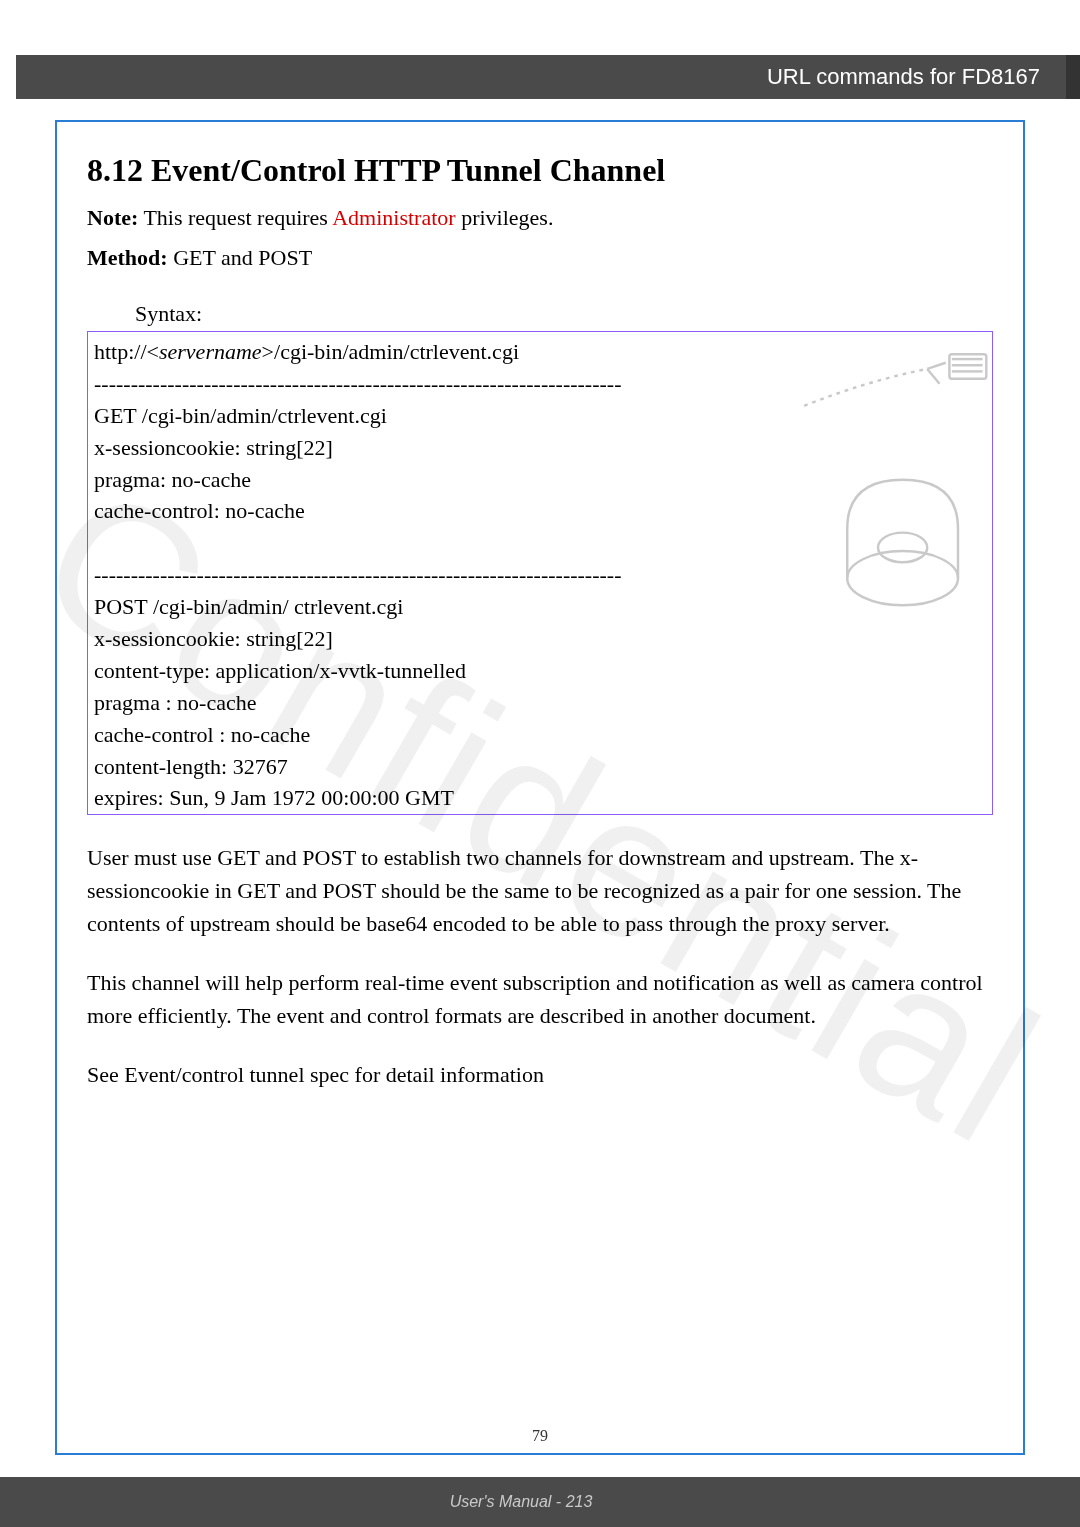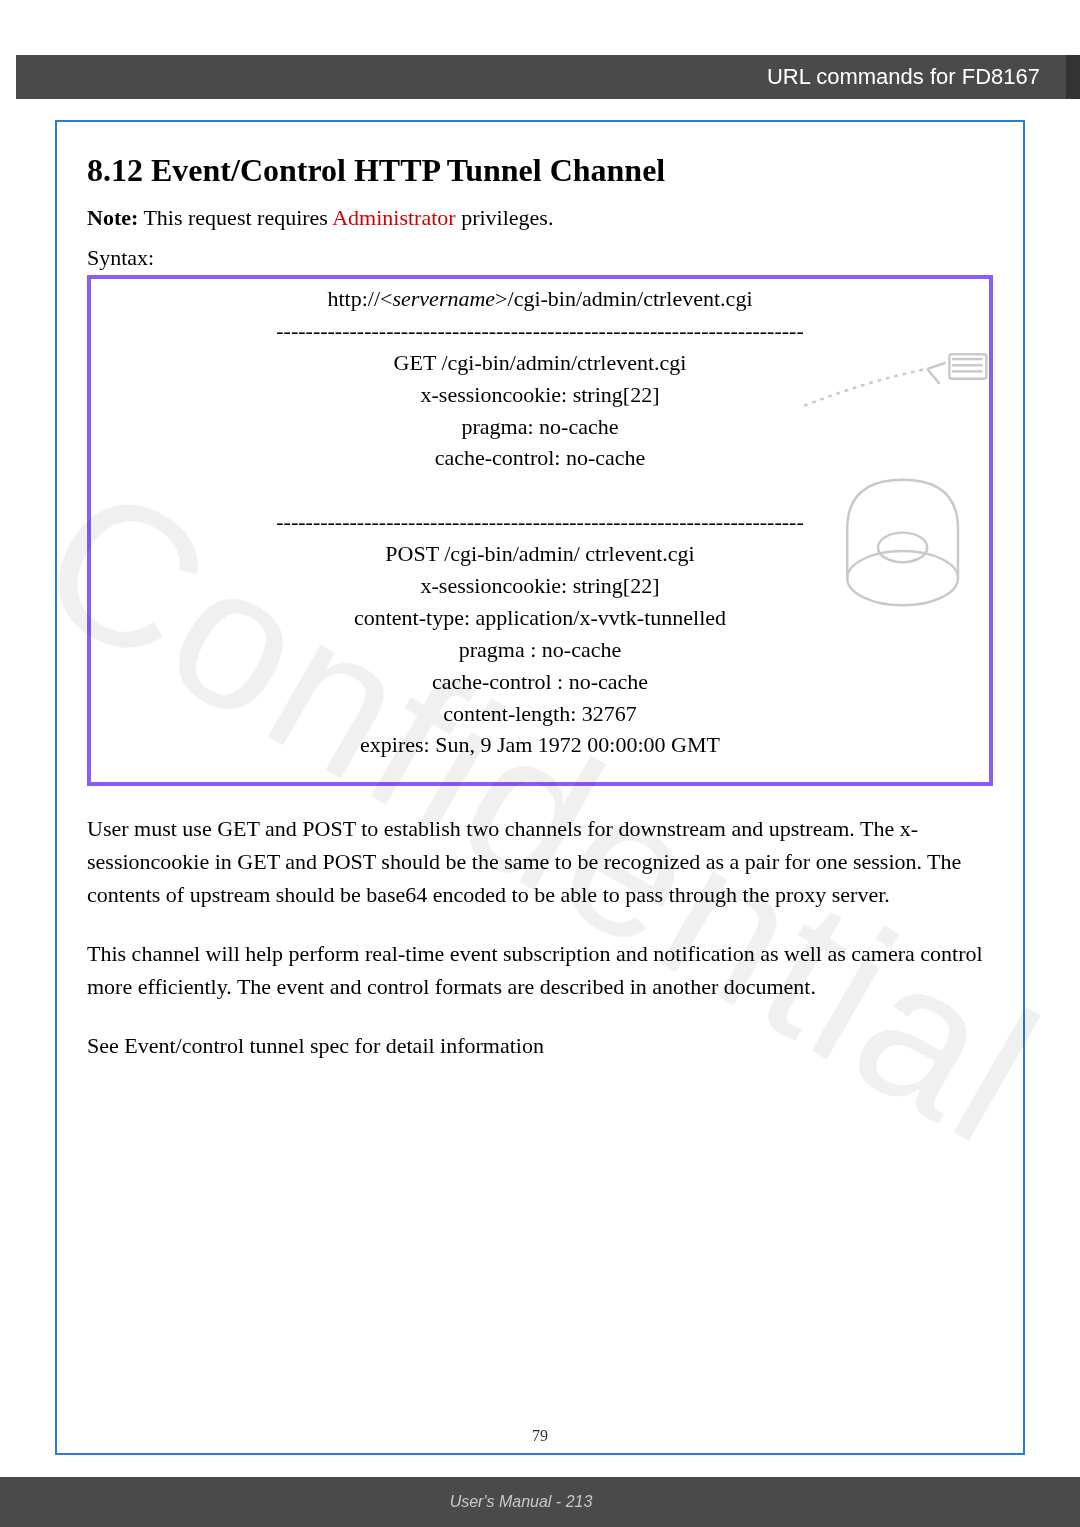--- a/index.html
+++ b/index.html
@@ -62,28 +62,28 @@
   .note-line .bold { font-weight: bold; }
   .note-line .red { color: #d40000; }
   .method-line {
     font-size: 22px;
     margin-bottom: 30px;
   }
   .method-line .bold { font-weight: bold; }
   .syntax-label {
     font-size: 22px;
     margin-bottom: 4px;
+    margin-left: 48px;
   }
   .syntax-box {
-    border: 4px solid #8b5cf6;
-    padding: 4px 6px 21px 6px;
+    border: 1px solid #8b5cf6;
+    padding: 4px 6px 0 6px;
     font-size: 22px;
     line-height: 1.45;
     margin-bottom: 26px;
-    text-align: center;
   }
   .syntax-box .servername { font-style: italic; }
   .dashes {
     letter-spacing: 0;
     font-family: "Times New Roman", serif;
   }
   .body-para {
     font-size: 22px;
     line-height: 1.5;
     margin-bottom: 26px;
@@ -147,20 +147,23 @@
 <div class="page-frame">
 
   <div class="watermark">Confidential</div>
 
   <h2 class="section-title">8.12 Event/Control HTTP Tunnel Channel</h2>
 
   <p class="note-line">
     <span class="bold">Note:</span><span> This request requires </span><span class="red">Administrator</span><span> privileges.</span>
   </p>
 
+  <p class="method-line">
+    <span class="bold">Method:</span><span> GET and POST</span>
+  </p>
 
   <p class="syntax-label">Syntax:</p>
 
   <div class="syntax-box">
     <div>
       <span>http://&lt;</span><span class="servername">servername</span><span>&gt;/cgi-bin/admin/ctrlevent.cgi</span>
     </div>
     <div class="dashes">------------------------------------------------------------------------</div>
     <div>GET /cgi-bin/admin/ctrlevent.cgi</div>
     <div>x-sessioncookie: string[22]</div>

